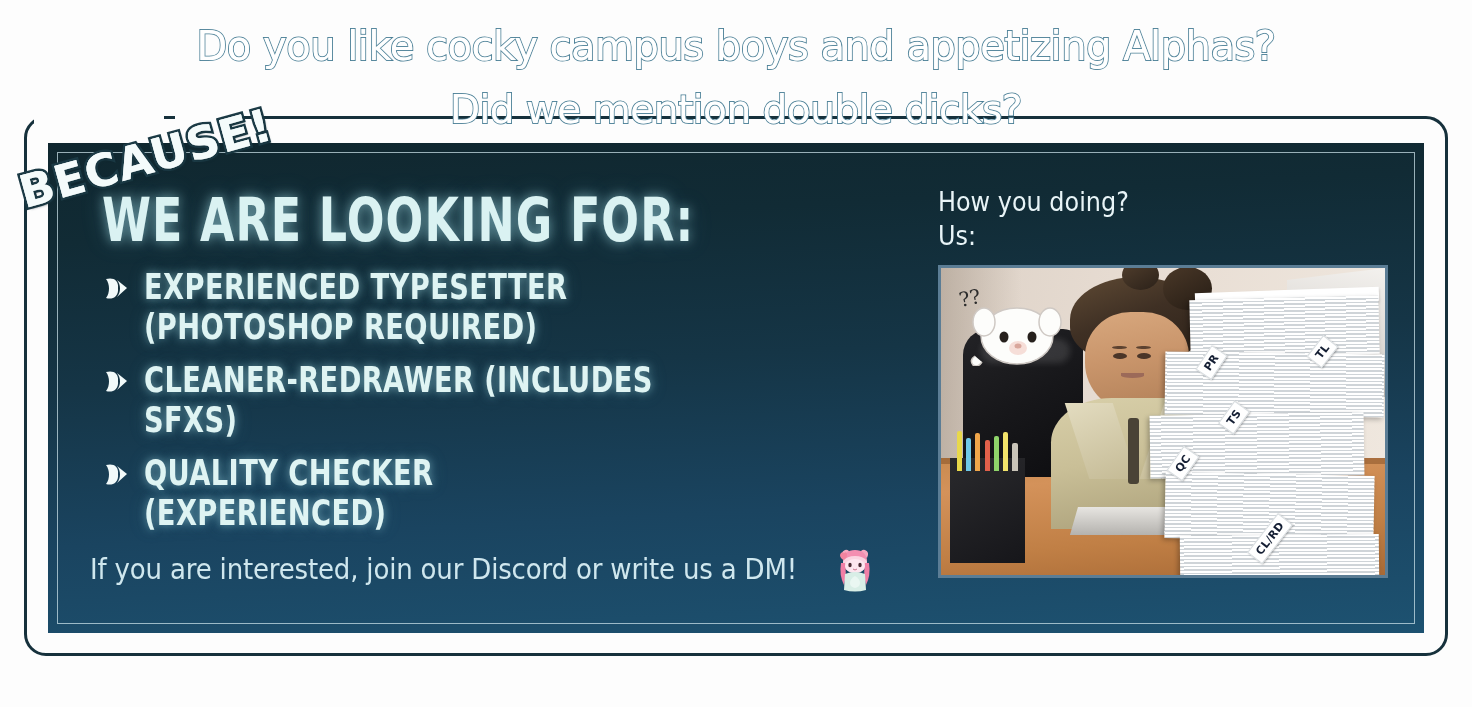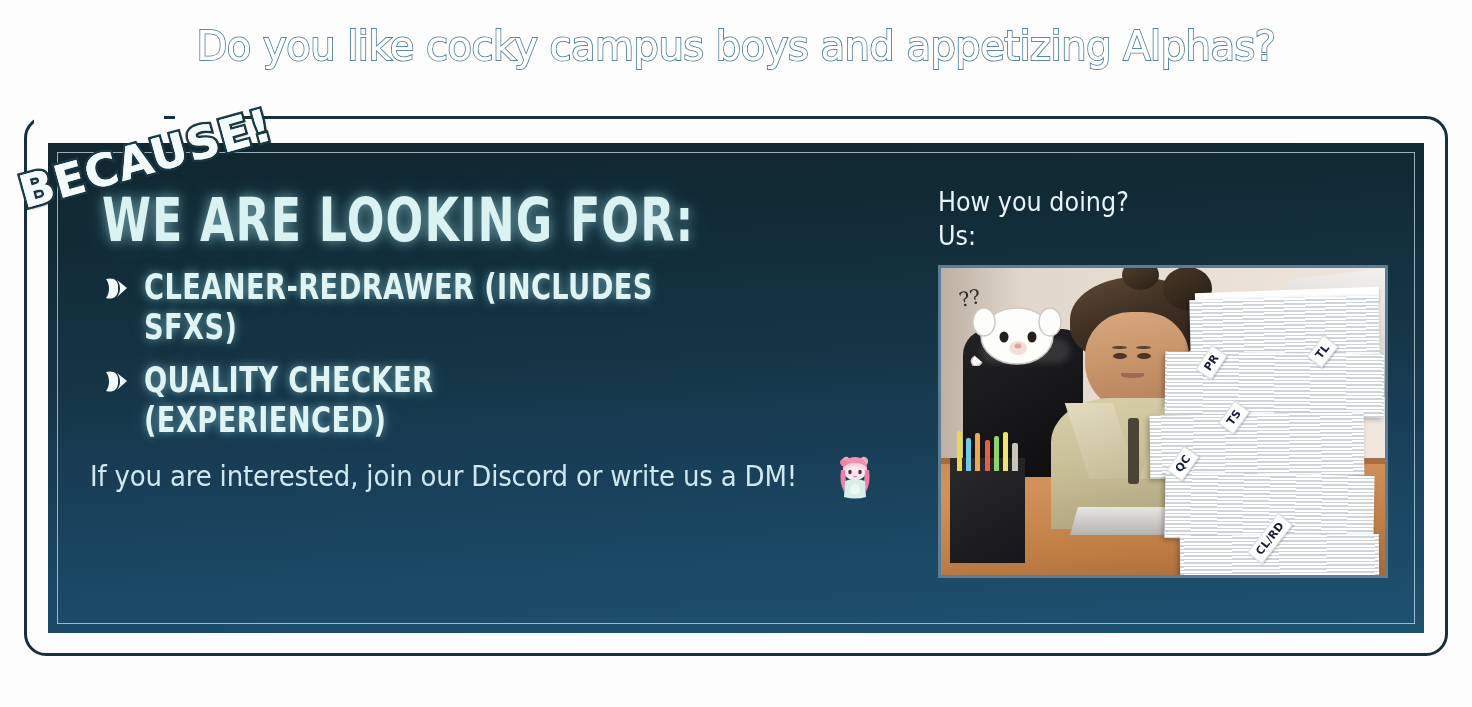--- a/index.html
+++ b/index.html
@@ -430,40 +430,51 @@
     white-space: nowrap;
   }
 </style>
 </head>
 <body>
 
 <div id="poster">
 
   <div class="headline">
     <div class="headline-line">Do you like cocky campus boys and appetizing Alphas?</div>
+    <div class="headline-line second">Did we mention double dicks?</div>
   </div>
 
   <div class="outer-frame"></div>
   <div class="frame-notch"></div>
   <div class="frame-notch2"></div>
 
   <div class="panel">
     <div class="panel-inner-border"></div>
   </div>
 
   <div class="because">BECAUSE!</div>
   <div class="because-top">BECAUSE!</div>
 
   <div class="left-col">
 
     <div class="main-title">WE ARE LOOKING FOR:</div>
 
     <ul class="job-list">
 
 
+      <li class="job-item">
+        <span class="bullet">
+          <svg width="26" height="25" viewBox="0 0 26 25">
+            <path d="M2 3 C 9 1, 15 4, 14 12 C 15 21, 8 24, 2 22 C 6 17, 6 8, 2 3 Z" fill="#f2fafa"></path>
+            <path d="M13 4 L 23 12 L 13 21 C 17 16, 17 9, 13 4 Z" fill="#f2fafa"></path>
+          </svg>
+        </span>
+        <span class="job-text">EXPERIENCED TYPESETTER
+(PHOTOSHOP REQUIRED)</span>
+      </li>
 
       <li class="job-item">
         <span class="bullet">
           <svg width="26" height="25" viewBox="0 0 26 25">
             <path d="M2 3 C 9 1, 15 4, 14 12 C 15 21, 8 24, 2 22 C 6 17, 6 8, 2 3 Z" fill="#f2fafa"></path>
             <path d="M13 4 L 23 12 L 13 21 C 17 16, 17 9, 13 4 Z" fill="#f2fafa"></path>
           </svg>
         </span>
         <span class="job-text">CLEANER-REDRAWER (INCLUDES SFXS)</span>
       </li>

